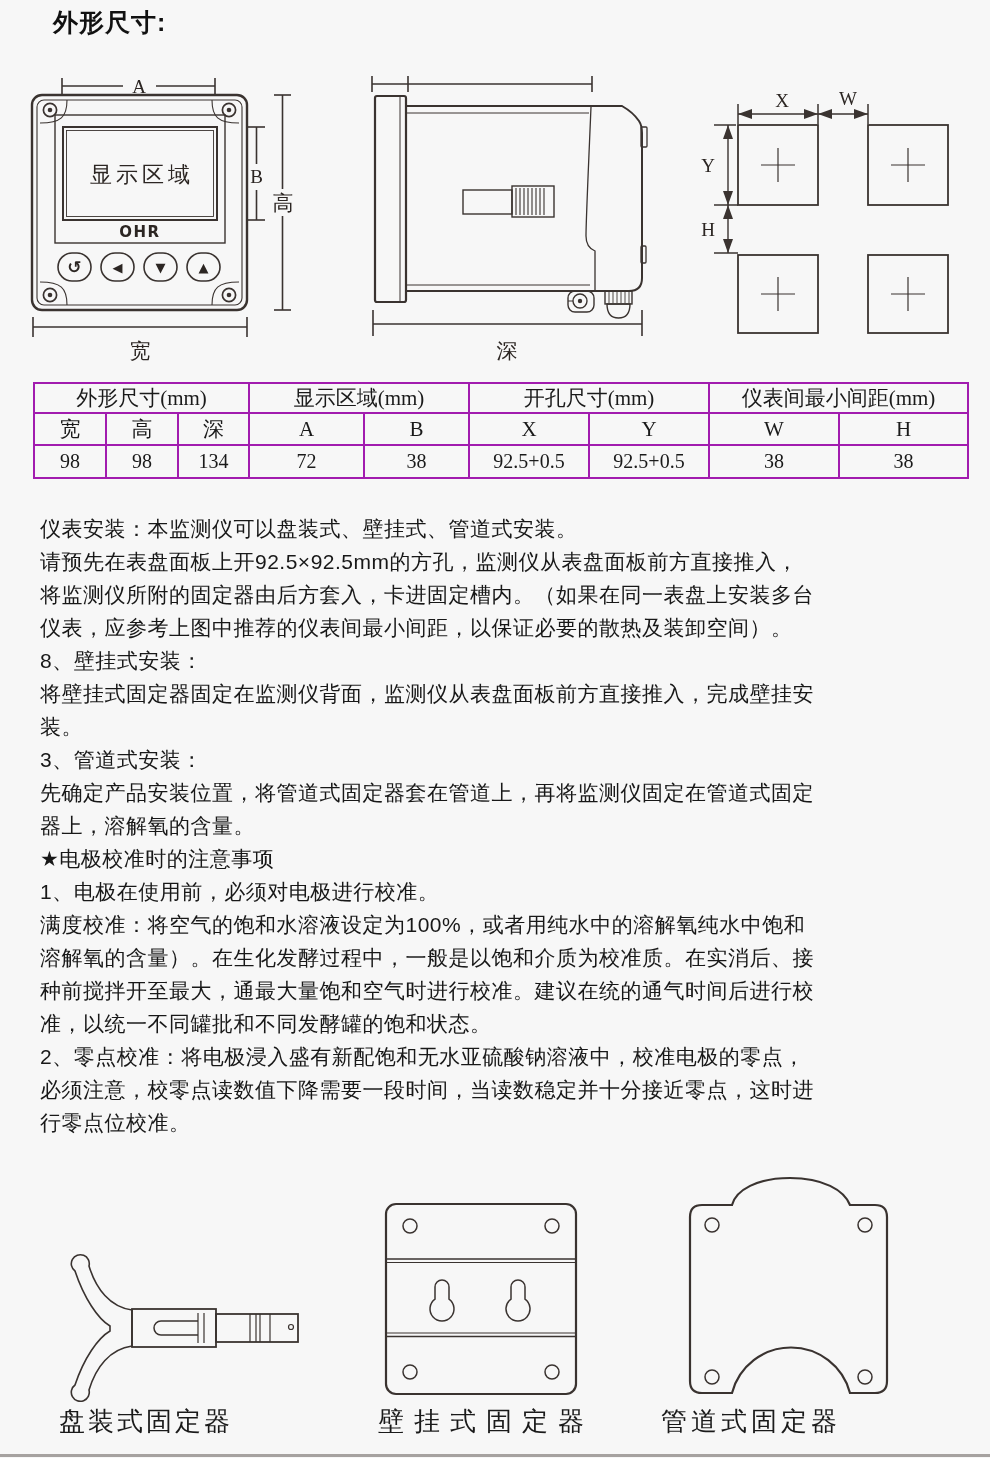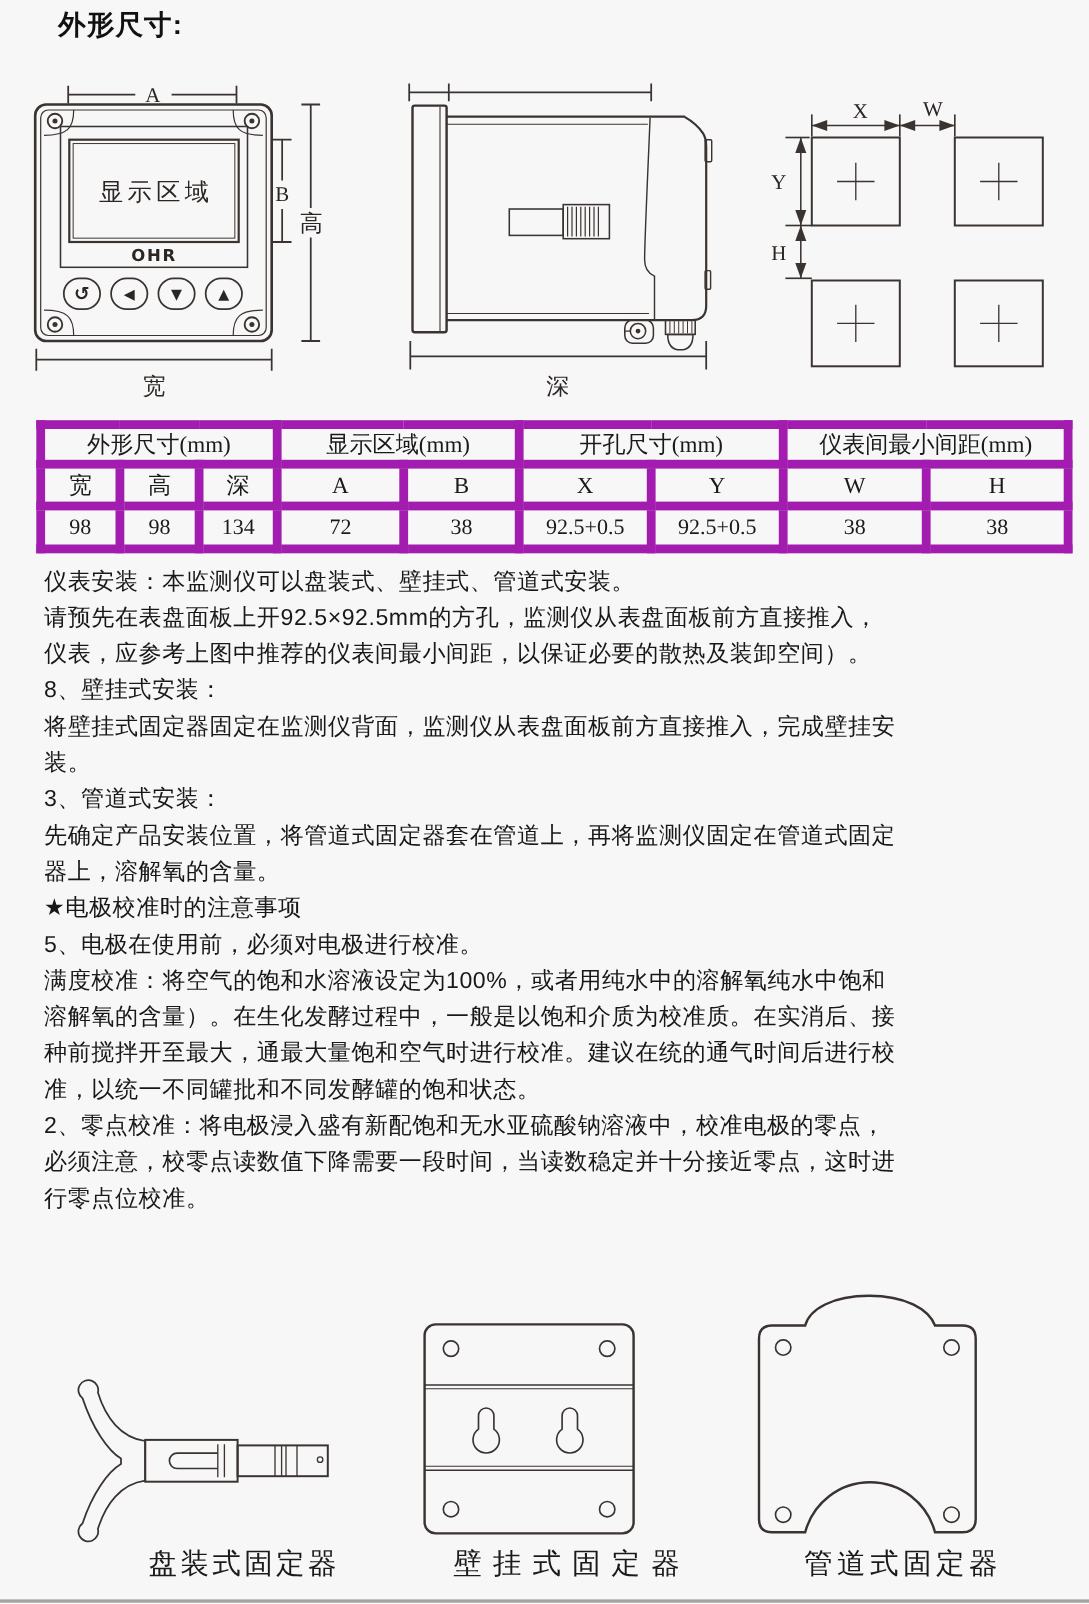--- a/index.html
+++ b/index.html
@@ -21,34 +21,34 @@
   .display-label{font-family:"Liberation Serif","DejaVu Serif",serif;font-size:22px;letter-spacing:4px;fill:#2c2623;}
   .logo-label{font-family:"DejaVu Sans","Liberation Sans",sans-serif;font-size:15px;font-weight:700;letter-spacing:1.5px;fill:#2c2623;}
   .btn-glyph{font-family:"DejaVu Sans","Liberation Sans",sans-serif;fill:#2c2623;}
   
   table.dims{
     position:absolute;left:33px;top:382px;width:934px;
     border-collapse:collapse;table-layout:fixed;
     font-family:"Liberation Serif","DejaVu Serif",serif;color:#1a1a1a;
   }
   table.dims th,table.dims td{
-    border:8px solid #a21caf;font-weight:400;text-align:center;
+    border:2px solid #a21caf;font-weight:400;text-align:center;
     padding:0;font-size:21px;
   }
   table.dims tr.gh th{height:28px;}
   table.dims tr.ch th{height:30px;}
   table.dims tr.vals td{height:31px;font-size:20px;}
   
   .instructions{
     left:40px;top:512px;width:930px;
     font-size:21px;line-height:33px;font-weight:500;color:#181818;
   }
   .tline{white-space:pre;letter-spacing:0.5px;}
   .caption{
-    top:1402px;height:40px;line-height:40px;text-align:right;
+    top:1402px;height:40px;line-height:40px;text-align:left;
     font-family:"Liberation Serif","DejaVu Serif",serif;font-size:26px;color:#1a1a1a;
   }
   .bottom-rule{left:0;top:1454px;width:990px;height:3px;background:#a6a2a0;}
 </style>
 </head>
 <body>
 
 <div class="page">
 
   <div class="abs title">外形尺寸:</div>
@@ -246,29 +246,30 @@
       <td>92.5+0.5</td>
       <td>38</td>
       <td>38</td>
     </tr>
   </tbody>
     </table>
 
   <div class="abs instructions">
     <div class="tline">仪表安装：本监测仪可以盘装式、壁挂式、管道式安装。</div>
     <div class="tline">请预先在表盘面板上开92.5×92.5mm的方孔，监测仪从表盘面板前方直接推入，</div>
+    <div class="tline">将监测仪所附的固定器由后方套入，卡进固定槽内。（如果在同一表盘上安装多台</div>
     <div class="tline">仪表，应参考上图中推荐的仪表间最小间距，以保证必要的散热及装卸空间）。</div>
     <div class="tline">8、壁挂式安装：</div>
     <div class="tline">将壁挂式固定器固定在监测仪背面，监测仪从表盘面板前方直接推入，完成壁挂安</div>
     <div class="tline">装。</div>
     <div class="tline">3、管道式安装：</div>
     <div class="tline">先确定产品安装位置，将管道式固定器套在管道上，再将监测仪固定在管道式固定</div>
     <div class="tline">器上，溶解氧的含量。</div>
     <div class="tline">★电极校准时的注意事项</div>
-    <div class="tline">5、电极在使用前，必须对电极进行校准。</div>
+    <div class="tline">1、电极在使用前，必须对电极进行校准。</div>
     <div class="tline">满度校准：将空气的饱和水溶液设定为100%，或者用纯水中的溶解氧纯水中饱和</div>
     <div class="tline">溶解氧的含量）。在生化发酵过程中，一般是以饱和介质为校准质。在实消后、接</div>
     <div class="tline">种前搅拌开至最大，通最大量饱和空气时进行校准。建议在统的通气时间后进行校</div>
     <div class="tline">准，以统一不同罐批和不同发酵罐的饱和状态。</div>
     <div class="tline">2、零点校准：将电极浸入盛有新配饱和无水亚硫酸钠溶液中，校准电极的零点，</div>
     <div class="tline">必须注意，校零点读数值下降需要一段时间，当读数稳定并十分接近零点，这时进</div>
     <div class="tline">行零点位校准。</div>
   </div>
 
   <svg class="abs" style="left:40px;top:1195px" width="300" height="215" viewBox="0 0 300 215">

